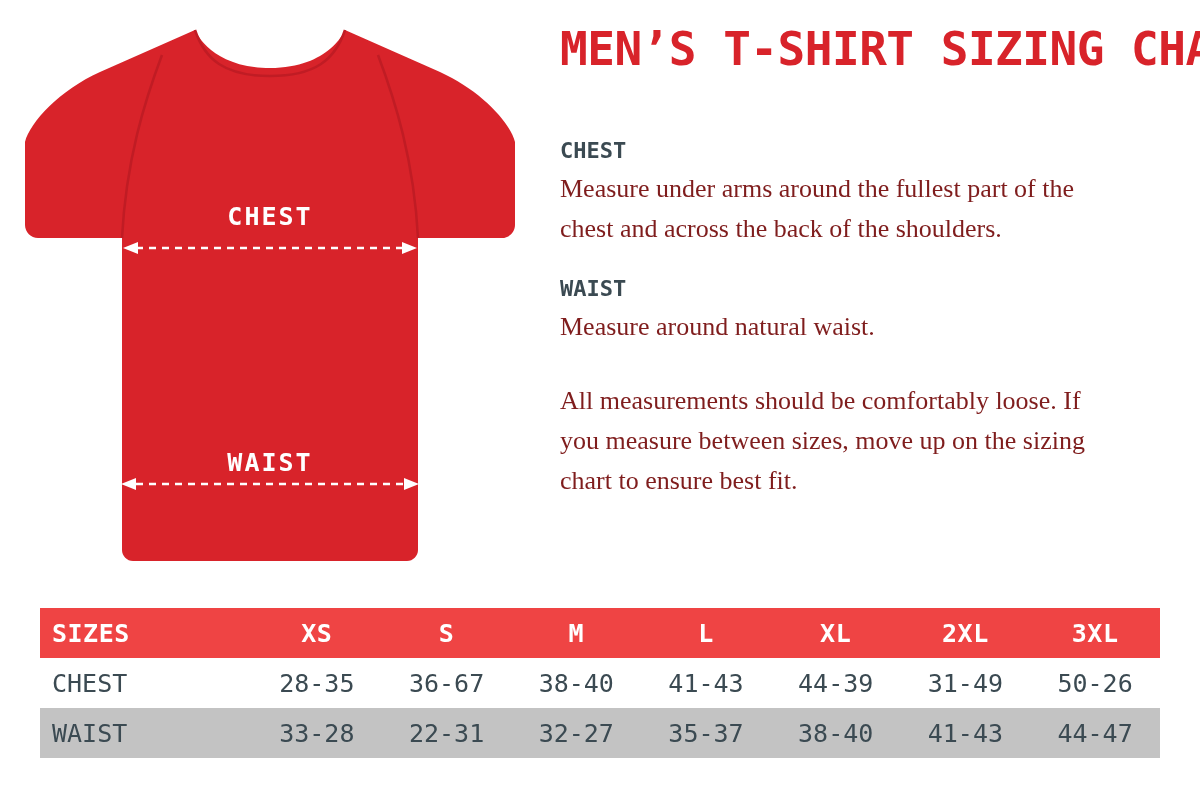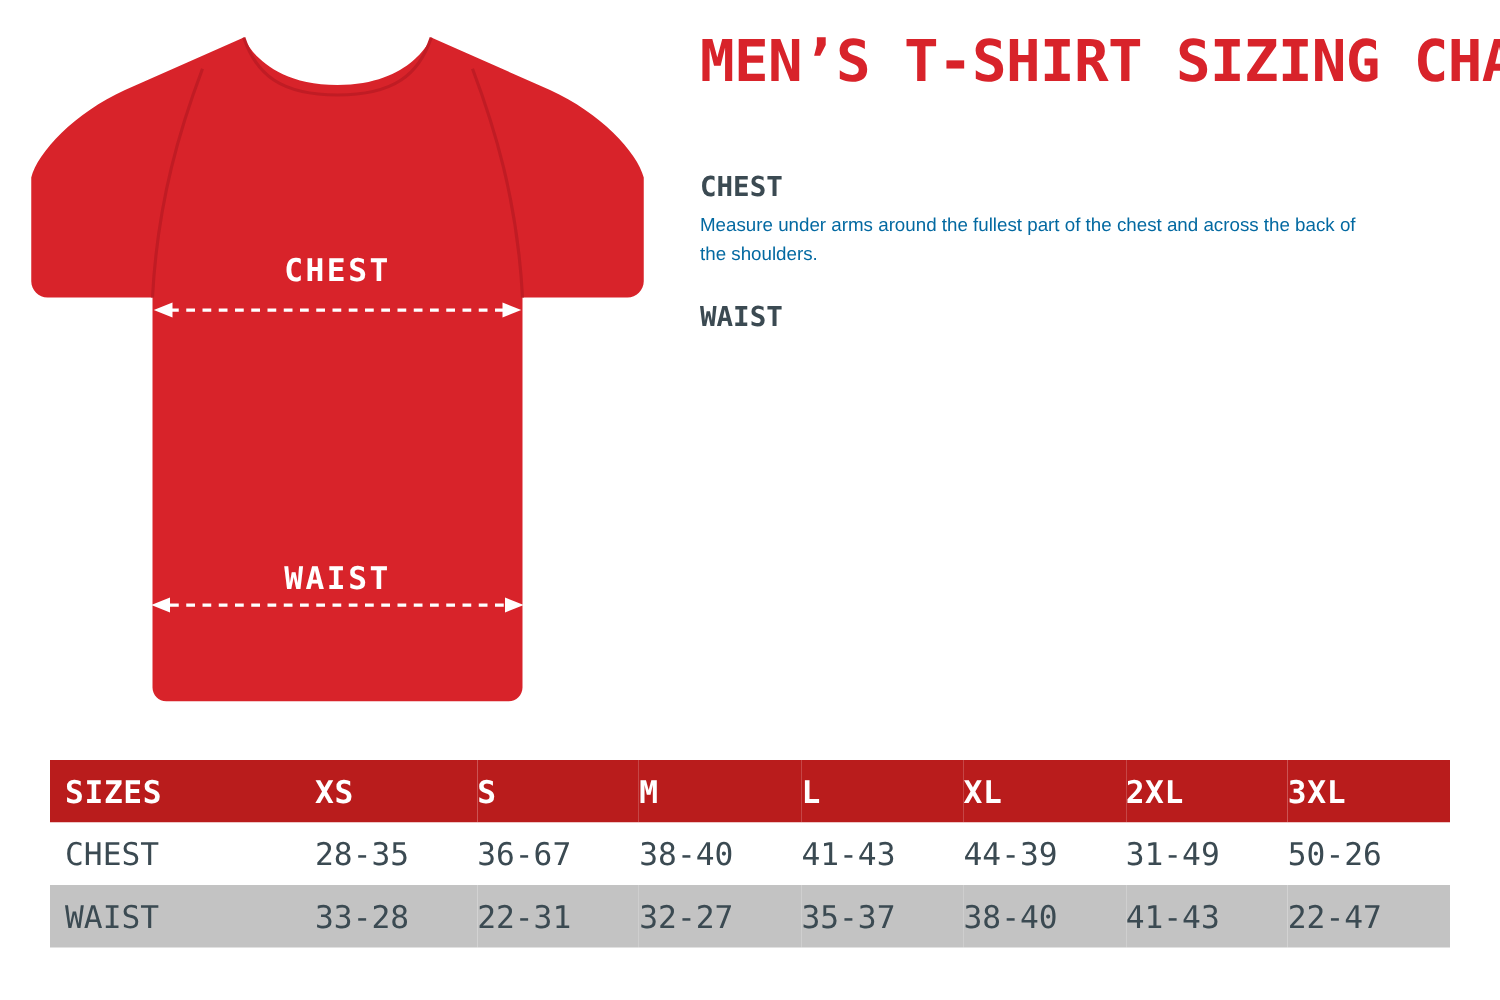--- a/index.html
+++ b/index.html
@@ -62,49 +62,49 @@
   }
   .section-head {
     color: #3b4a52;
     font-family: "DejaVu Sans Mono", monospace;
     font-weight: bold;
     font-size: 22px;
     letter-spacing: 0px;
     margin: 0 0 6px 0;
   }
   .section-body {
-    color: #0369a1;
-    font-family: Liberation Sans, sans-serif;
-    font-size: 15px;
+    color: #7f1d1d;
+    font-family: Liberation Serif, serif;
+    font-size: 26px;
     line-height: 1.55;
     margin: 0 0 26px 0;
     max-width: 530px;
   }
   .section-body.last { margin-bottom: 0; }
   .spacer-note { margin-top: 34px; }
 
   
   .size-table {
     position: absolute;
     left: 40px;
     top: 608px;
     width: 1120px;
     border-collapse: collapse;
     table-layout: fixed;
   }
   .size-table th,
   .size-table td {
     font-family: "DejaVu Sans Mono", monospace;
     font-size: 25px;
-    text-align: left;
+    text-align: center;
     height: 50px;
     padding: 0;
   }
   .size-table thead th {
-    background: #b91c1c;
+    background: #ef4444;
     color: #ffffff;
     font-weight: bold;
     letter-spacing: 0.5px;
   }
   .size-table thead th.rowhead,
   .size-table tbody td.rowhead {
     text-align: left;
     padding-left: 12px;
     width: 200px;
   }
@@ -165,21 +165,23 @@
     <div class="measure-label" id="waist-label">WAIST</div>
   </div>
 
   <div class="info">
     <h1 class="title">MEN’S T-SHIRT SIZING CHART</h1>
 
     <h2 class="section-head">CHEST</h2>
     <p class="section-body">Measure under arms around the fullest part of the chest and across the back of the shoulders.</p>
 
     <h2 class="section-head">WAIST</h2>
-
+    <p class="section-body">Measure around natural waist.</p>
+
+    <p class="section-body last spacer-note">All measurements should be comfortably loose. If you measure between sizes, move up on the sizing chart to ensure best fit.</p>
   </div>
 
   <table class="size-table">
     <thead>
       <tr>
         <th class="rowhead">SIZES</th>
         <th>XS</th>
         <th>S</th>
         <th>M</th>
         <th>L</th>
@@ -200,18 +202,18 @@
         <td>50-26</td>
       </tr>
       <tr class="row-waist">
         <td class="rowhead">WAIST</td>
         <td>33-28</td>
         <td>22-31</td>
         <td>32-27</td>
         <td>35-37</td>
         <td>38-40</td>
         <td>41-43</td>
-        <td>22-47</td>
+        <td>44-47</td>
       </tr>
     </tbody>
   </table>
 
 </div>
 
 </body></html>

